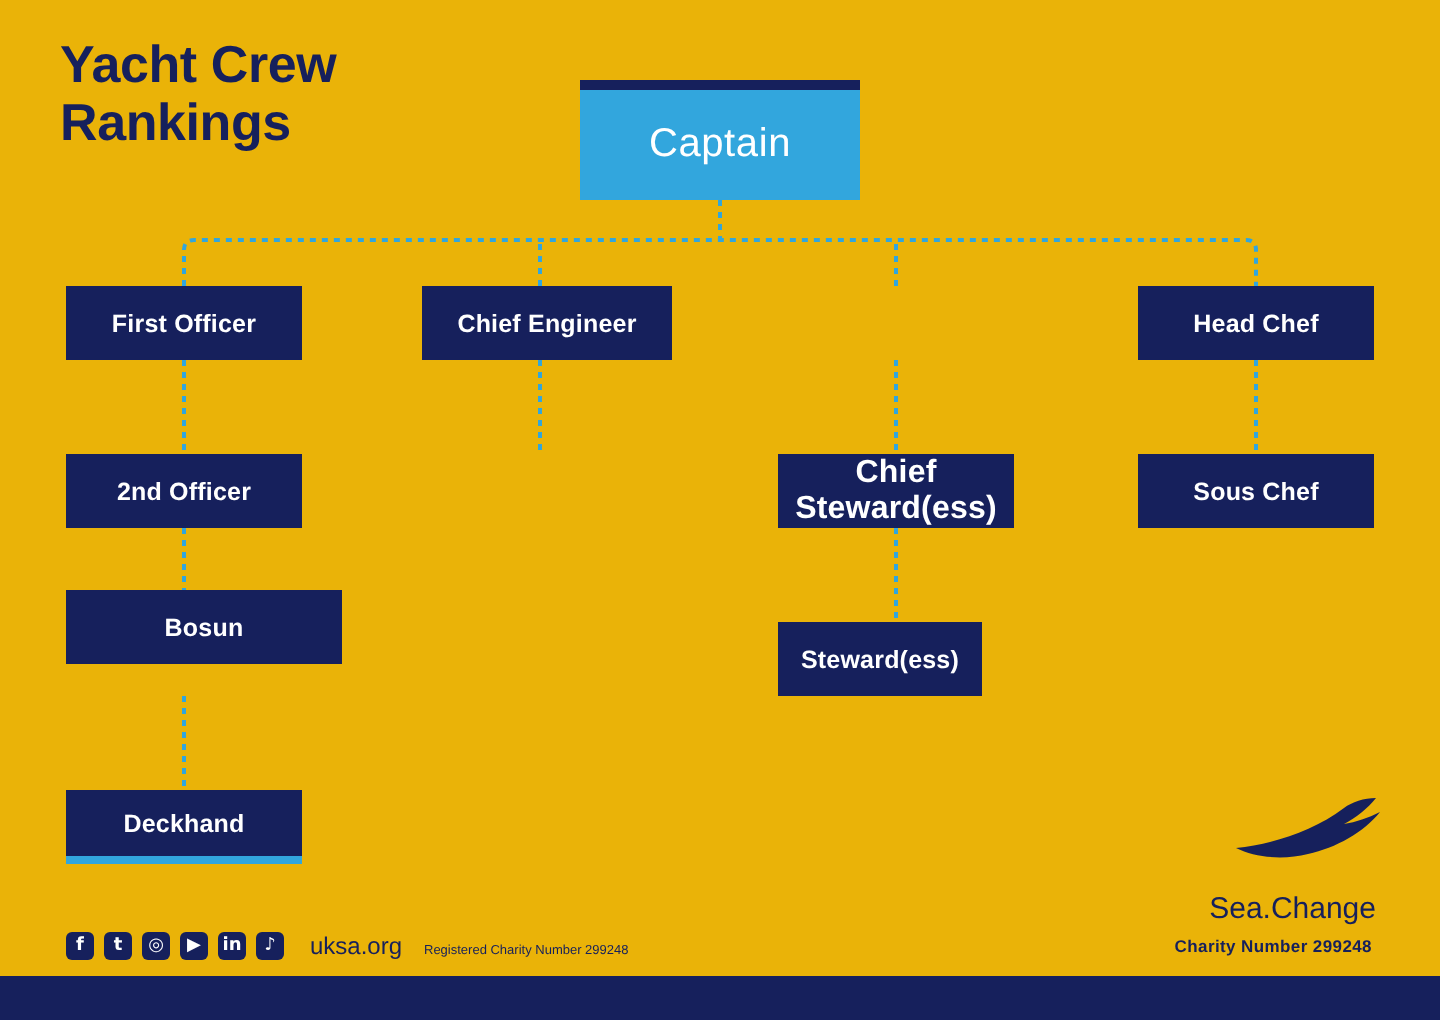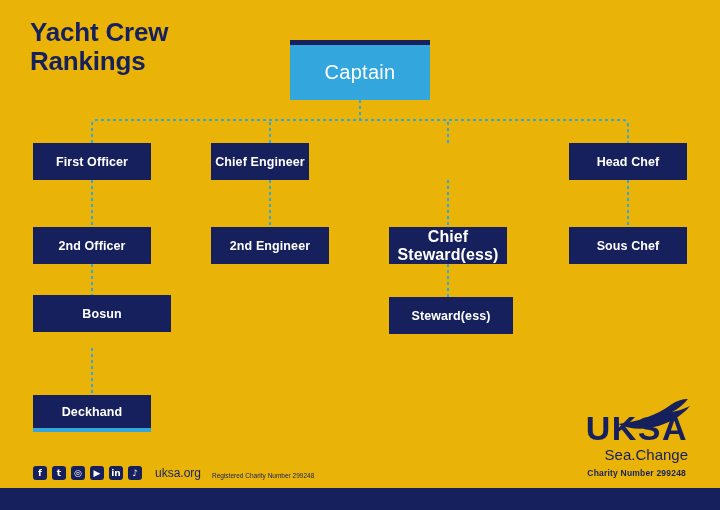--- a/index.html
+++ b/index.html
@@ -186,35 +186,33 @@
     <path d="M628 180 L628 225" stroke="#32a6dd" stroke-width="2" fill="none" stroke-dasharray="3,3"></path>
   </svg>
 
   <div class="node captain" style="left:290px; top:40px; width:140px; height:60px;">Captain</div>
 
   <div class="node dark" style="left:33px; top:143px; width:118px; height:37px;">First Officer</div>
   <div class="node dark" style="left:33px; top:227px; width:118px; height:37px;">2nd Officer</div>
   <div class="node dark" style="left:33px; top:295px; width:138px; height:37px;">Bosun</div>
   <div class="node dark light-accent" style="left:33px; top:395px; width:118px; height:37px;">Deckhand</div>
 
-  <div class="node dark" style="left:211px; top:143px; width:98px; height:37px;">Chief Engineer</div>
-  <div class="node dark" style="left:211px; top:227px; width:118px; height:37px;">2nd Engineer</div>
+  <div class="node dark" style="left:211px; top:143px; width:125px; height:37px;">Chief Engineer</div>
 
   <div class="node dark" style="left:389px; top:227px; width:118px; height:37px; font-size:16px;">Chief Steward(ess)</div>
-  <div class="node dark" style="left:389px; top:297px; width:124px; height:37px;">Steward(ess)</div>
+  <div class="node dark" style="left:389px; top:311px; width:102px; height:37px;">Steward(ess)</div>
 
   <div class="node dark" style="left:569px; top:143px; width:118px; height:37px;">Head Chef</div>
   <div class="node dark" style="left:569px; top:227px; width:118px; height:37px;">Sous Chef</div>
 
   <svg class="bird" viewBox="0 0 78 34">
     <path d="M2 26 C20 24 40 18 56 6 C60 3 66 1 72 1 C68 6 62 11 56 14 C62 13 68 11 74 8 C66 18 52 26 38 29 C26 32 12 31 2 26 Z" fill="#16205c"></path>
   </svg>
 
   <div class="logo">
-    <div class="logo-uksa">UKSA</div>
     <div class="logo-tag">Sea.Change</div>
     <div class="logo-charity">Charity Number 299248</div>
   </div>
 
   <div class="social">
     <span class="chip">f</span>
     <span class="chip">t</span>
     <span class="chip">◎</span>
     <span class="chip">▶</span>
     <span class="chip">in</span>

